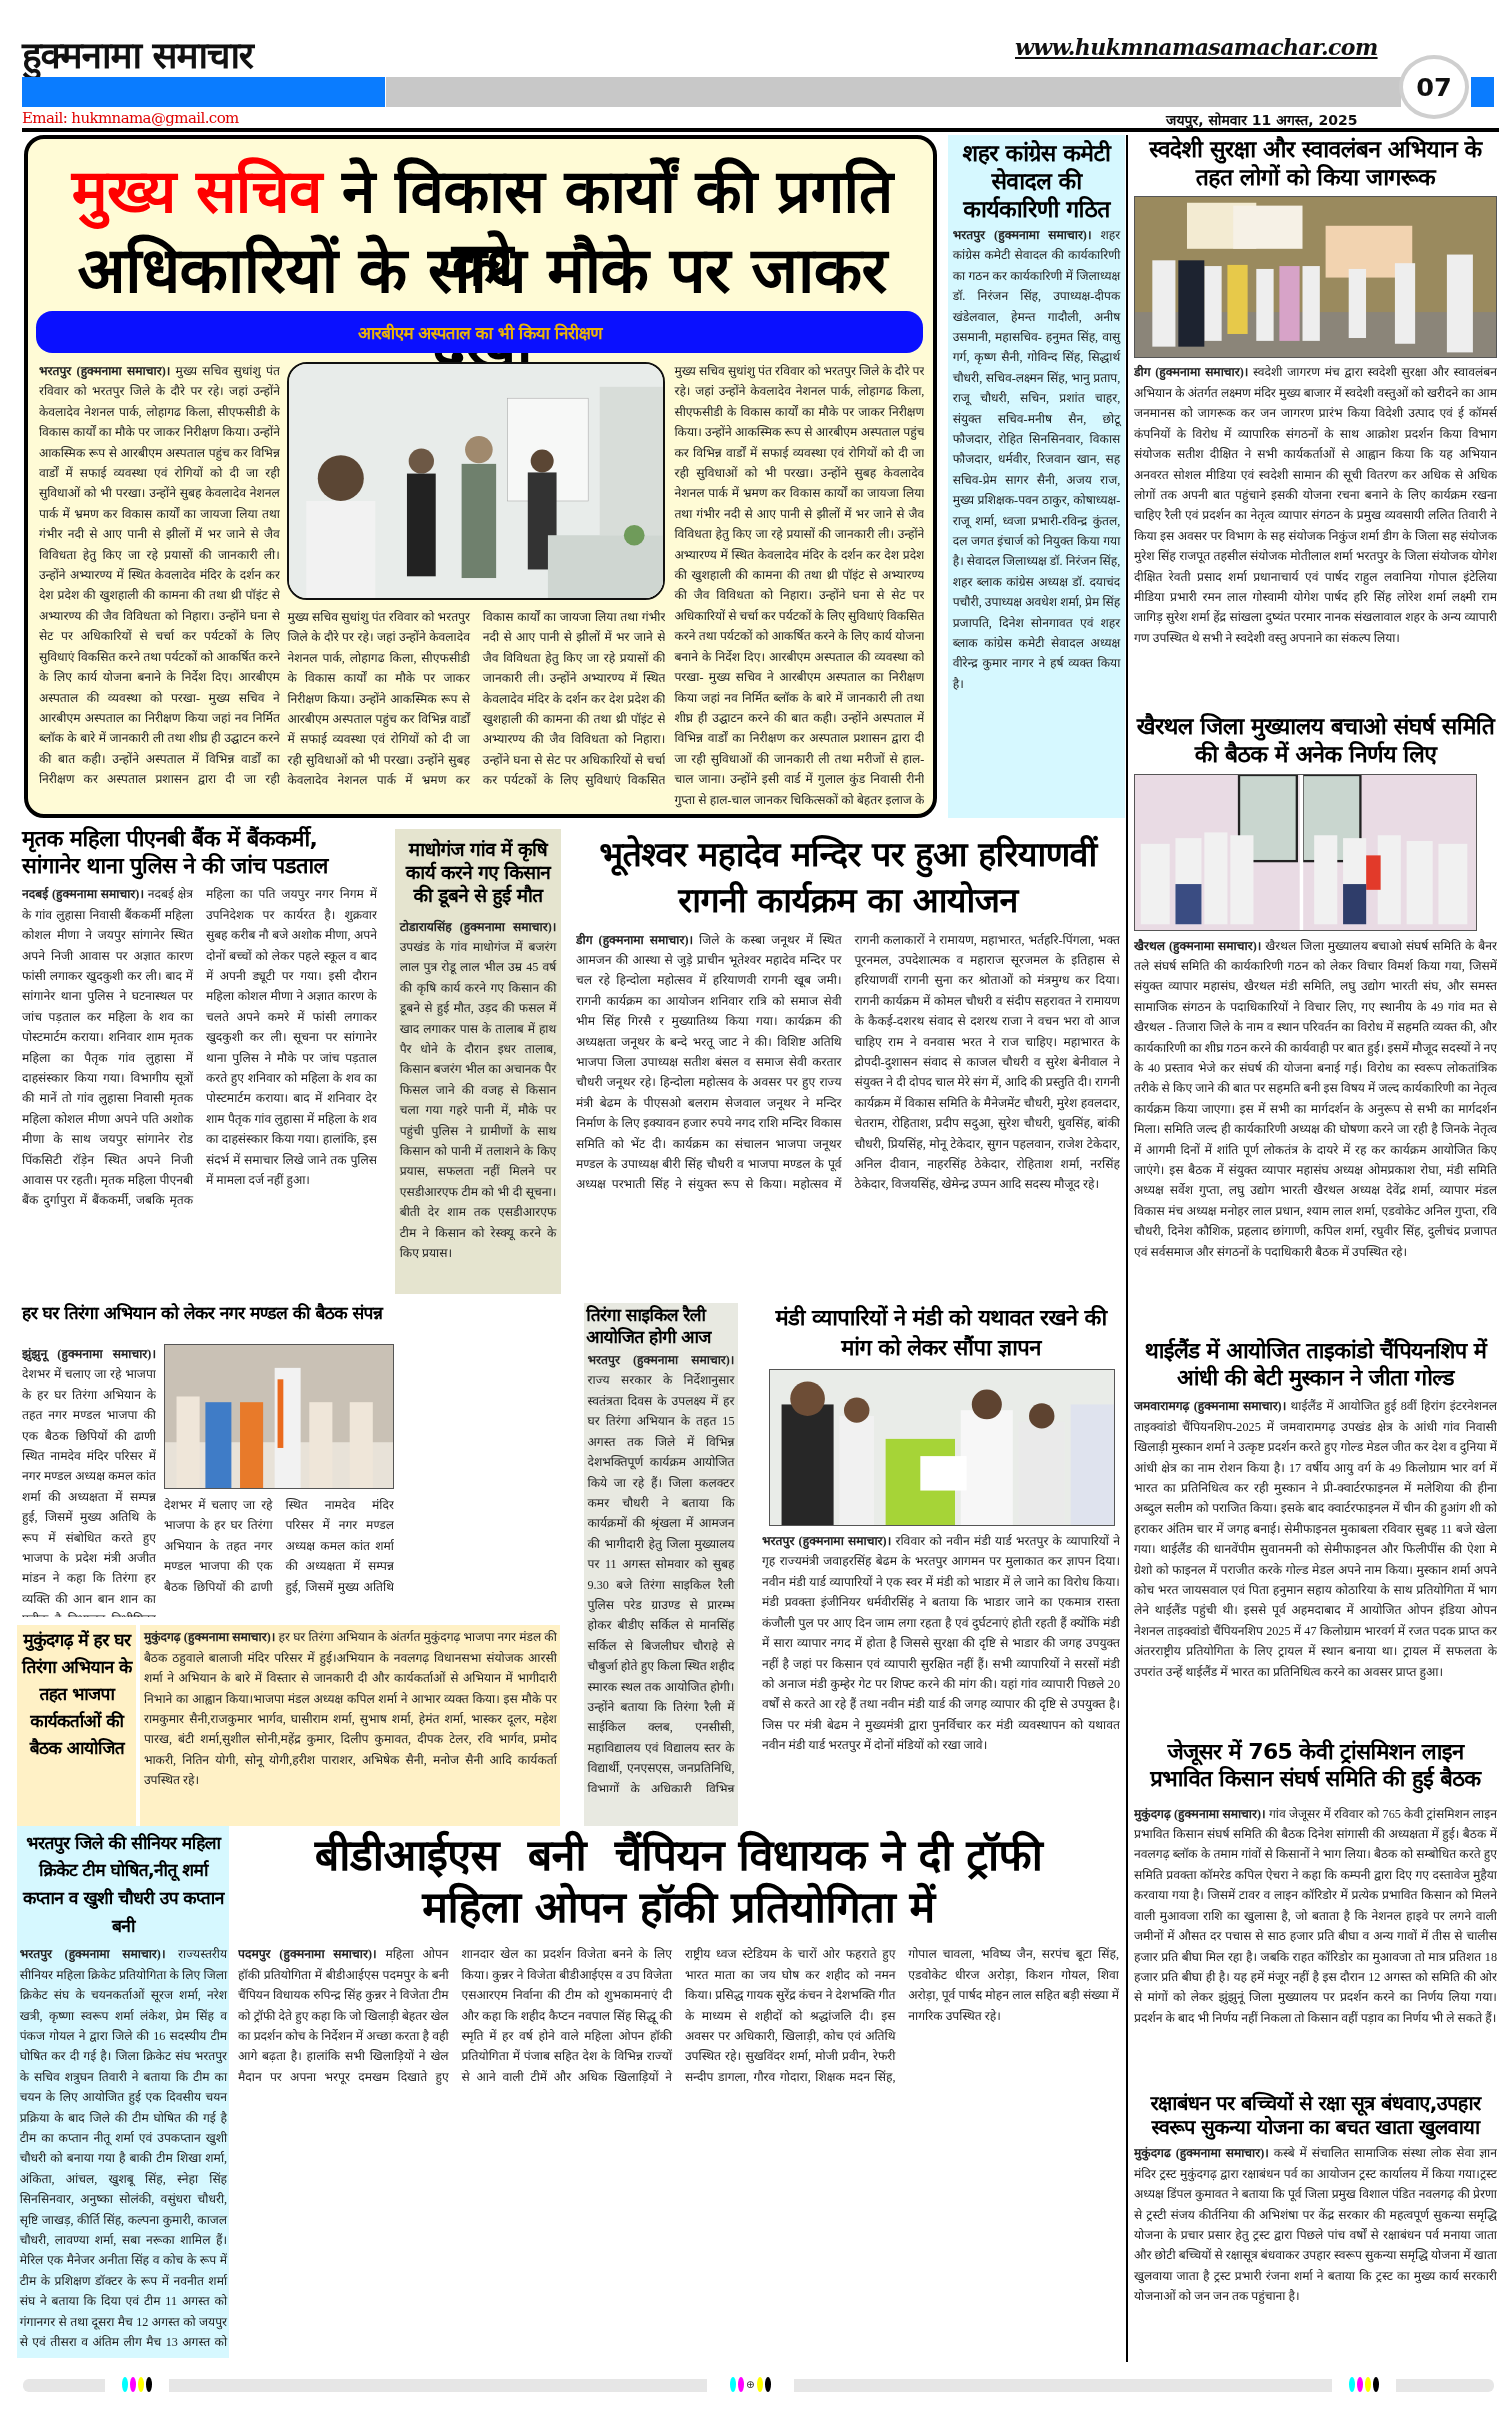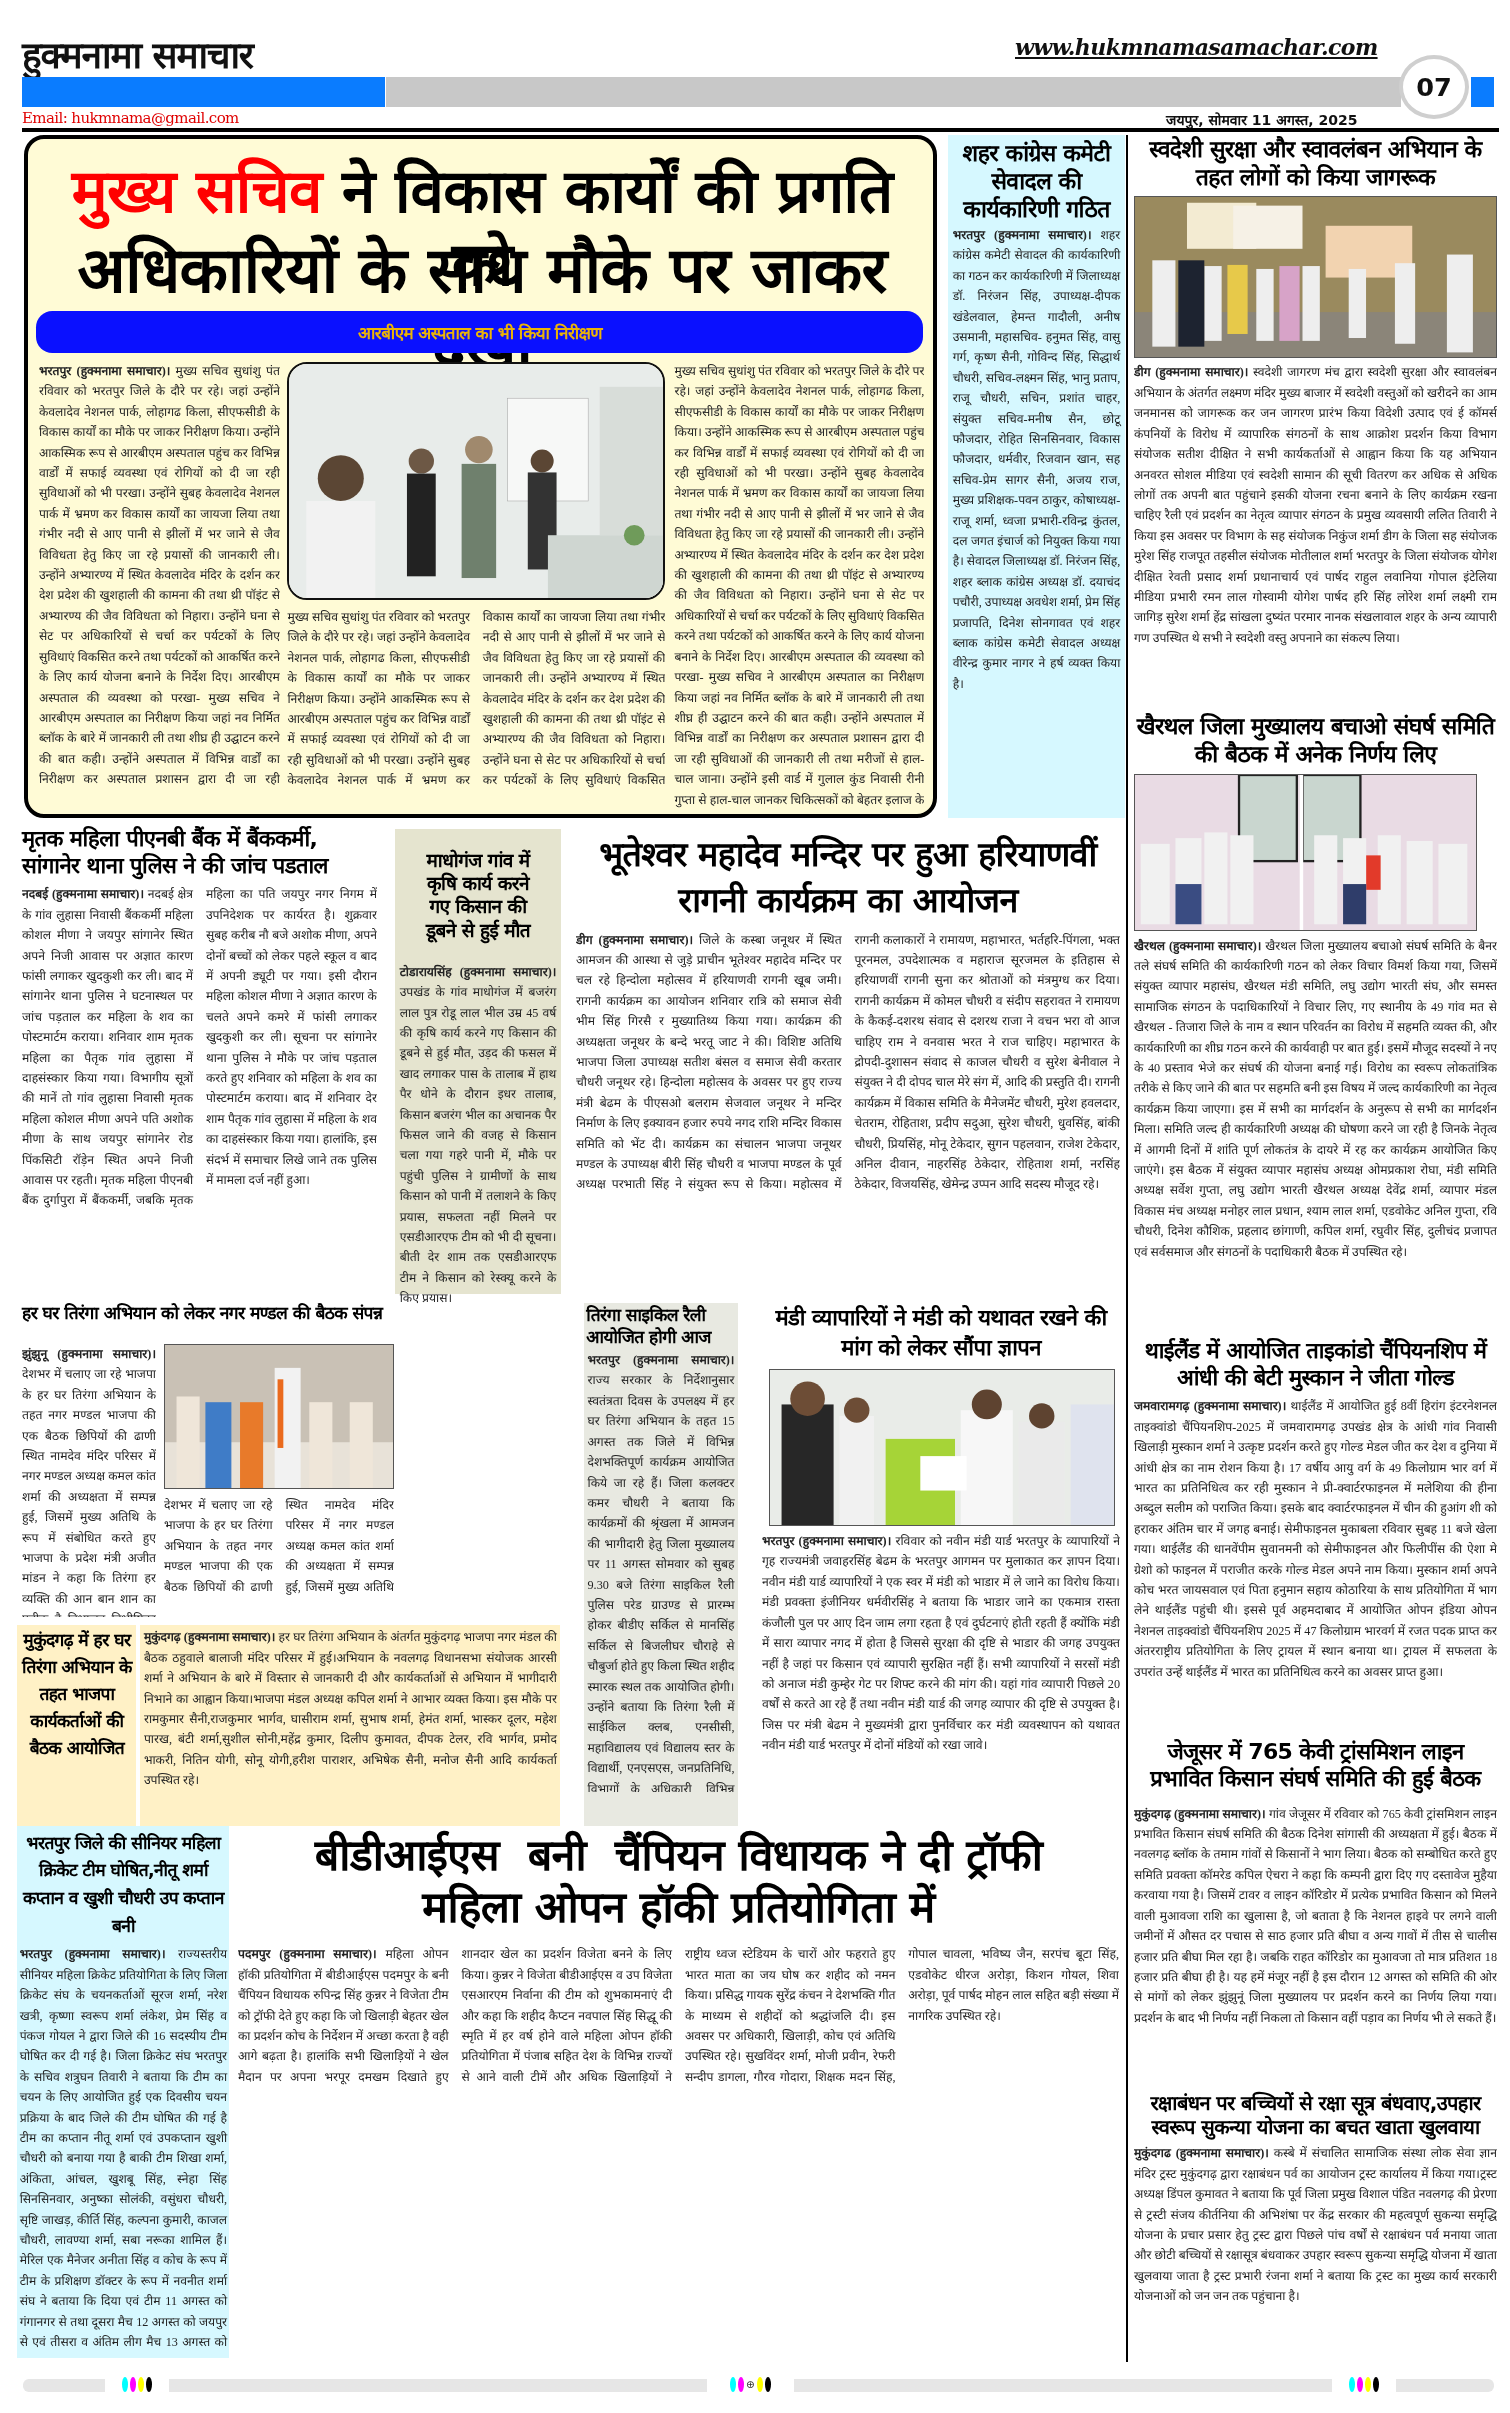--- a/index.html
+++ b/index.html
@@ -163,21 +163,21 @@
 
 <div class="abs" style="left:22px;top:826px;width:355px;height:465px;">
   <div class="hl" style="font-size:22px;text-align:left;">मृतक महिला पीएनबी बैंक में बैंककर्मी, सांगानेर थाना पुलिस ने की जांच पडताल</div>
   <div class="body-text cols2" style="margin-top:4.7px;height:384px;">
     <span class="dateline">नदबई (हुक्मनामा समाचार)।</span>
     <span>नदबई क्षेत्र के गांव लुहासा निवासी बैंककर्मी महिला कोशल मीणा ने जयपुर सांगानेर स्थित अपने निजी आवास पर अज्ञात कारण फांसी लगाकर खुदकुशी कर ली। बाद में सांगानेर थाना पुलिस ने घटनास्थल पर जांच पड़ताल कर महिला के शव का पोस्टमार्टम कराया। शनिवार शाम मृतक महिला का पैतृक गांव लुहासा में दाहसंस्कार किया गया। विभागीय सूत्रों की मानें तो गांव लुहासा निवासी मृतक महिला कोशल मीणा अपने पति अशोक मीणा के साथ जयपुर सांगानेर रोड पिंकसिटी रॉड़ेन स्थित अपने निजी आवास पर रहती। मृतक महिला पीएनबी बैंक दुर्गापुरा में बैंककर्मी, जबकि मृतक महिला का पति जयपुर नगर निगम में उपनिदेशक पर कार्यरत है। शुक्रवार सुबह करीब नौ बजे अशोक मीणा, अपने दोनों बच्चों को लेकर पहले स्कूल व बाद में अपनी ड्यूटी पर गया। इसी दौरान महिला कोशल मीणा ने अज्ञात कारण के चलते अपने कमरे में फांसी लगाकर खुदकुशी कर ली। सूचना पर सांगानेर थाना पुलिस ने मौके पर जांच पड़ताल करते हुए शनिवार को महिला के शव का पोस्टमार्टम कराया। बाद में शनिवार देर शाम पैतृक गांव लुहासा में महिला के शव का दाहसंस्कार किया गया। हालांकि, इस संदर्भ में समाचार लिखे जाने तक पुलिस में मामला दर्ज नहीं हुआ।</span>
   </div>
 </div>
 
 <div class="abs" style="left:395px;top:829px;width:166px;height:465px;background:#e5e4cf;">
-  <div class="hl" style="font-size:19px;padding:20px;">माधोगंज गांव में कृषि कार्य करने गए किसान की डूबने से हुई मौत</div>
+  <div class="hl" style="font-size:19px;padding:9px;">माधोगंज गांव में कृषि कार्य करने गए किसान की डूबने से हुई मौत</div>
   <div class="body-text" style="padding:0 4.7px;height:349px;">
     <span class="dateline">टोडारायसिंह (हुक्मनामा समाचार)।</span>
     <span>उपखंड के गांव माधोगंज में बजरंग लाल पुत्र रोडू लाल भील उम्र 45 वर्ष की कृषि कार्य करने गए किसान की डूबने से हुई मौत, उड़द की फसल में खाद लगाकर पास के तालाब में हाथ पैर धोने के दौरान इधर तालाब, किसान बजरंग भील का अचानक पैर फिसल जाने की वजह से किसान चला गया गहरे पानी में, मौके पर पहुंची पुलिस ने ग्रामीणों के साथ किसान को पानी में तलाशने के किए प्रयास, सफलता नहीं मिलने पर एसडीआरएफ टीम को भी दी सूचना। बीती देर शाम तक एसडीआरएफ टीम ने किसान को रेस्क्यू करने के किए प्रयास।</span>
   </div>
 </div>
 
 <div class="abs" style="left:576px;top:832px;width:544px;height:465px;">
   <div class="hl" style="font-size:34px;line-height:1.35;">भूतेश्वर महादेव मन्दिर पर हुआ हरियाणवीं रागनी कार्यक्रम का आयोजन</div>
   <div class="body-text cols2" style="margin-top:5.8px;height:340px;">
     <span class="dateline">डीग (हुक्मनामा समाचार)।</span>

